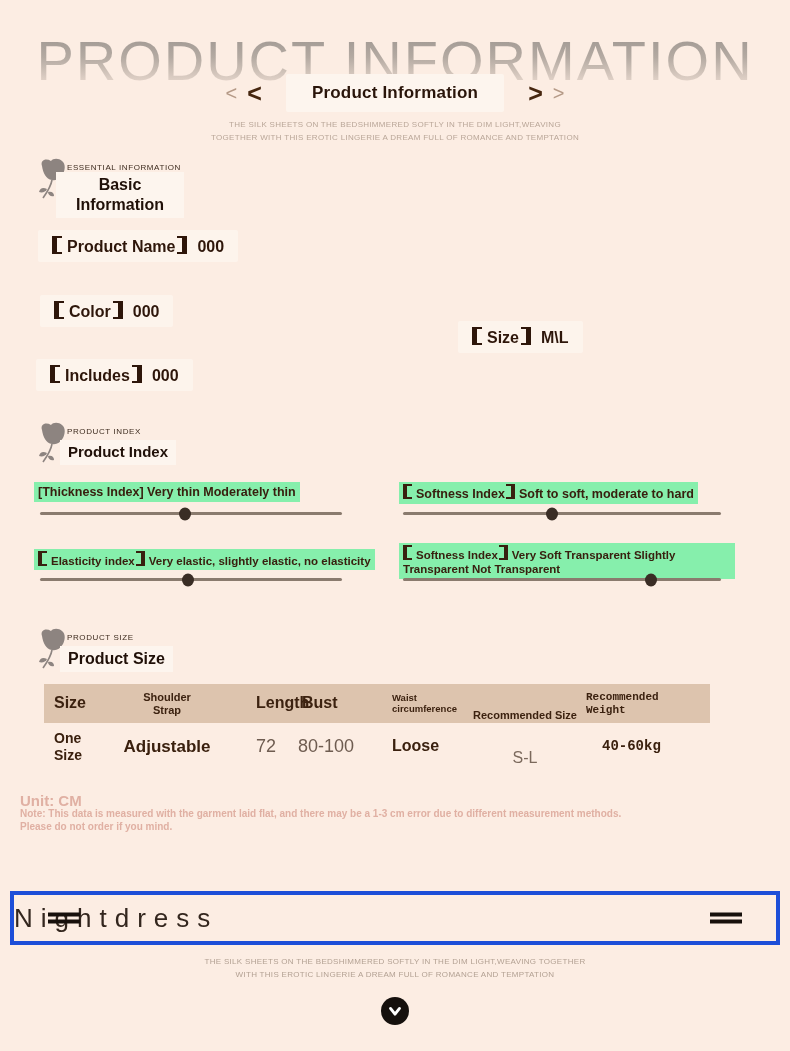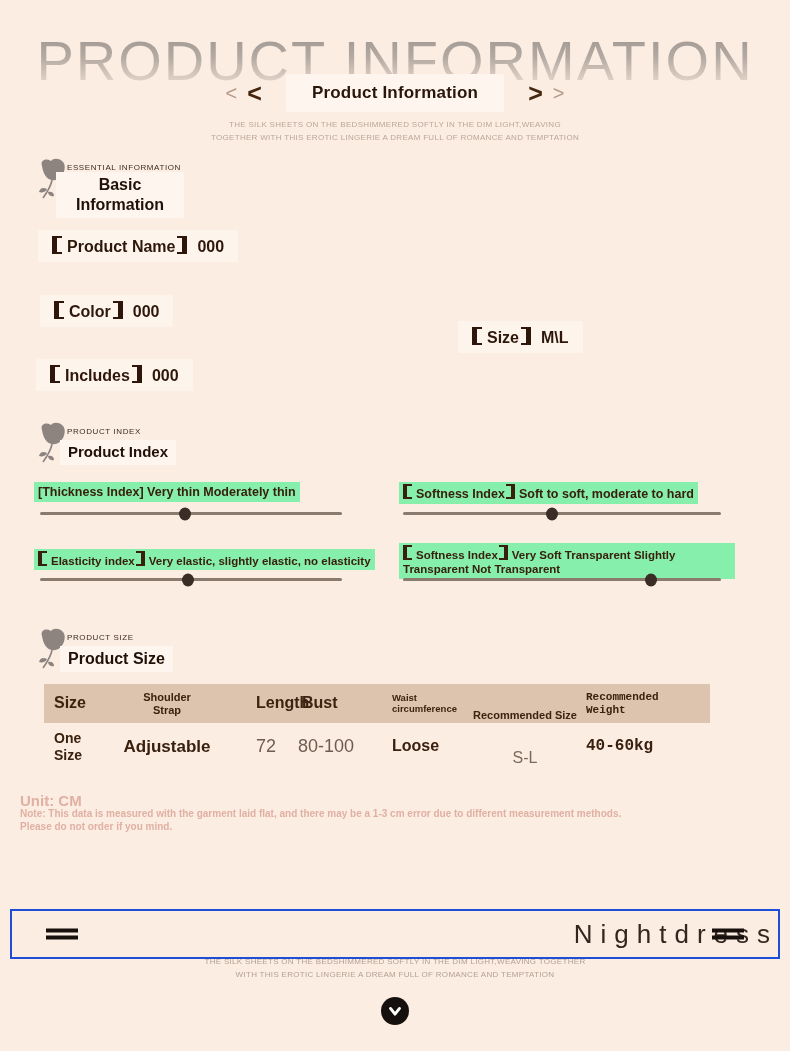--- a/index.html
+++ b/index.html
@@ -65,22 +65,22 @@
   .trow.body .c2{font-weight:300;color:#6e5c50;font-size:18px;}
   .trow.body .c3{font-weight:300;color:#6e5c50;font-size:18px;padding-left:10px;}
   .trow.body .c4{font-size:16px;}
   .trow.body .c5{font-weight:300;color:#7b695c;font-size:16px;}
   .trow.body .c6{font-size:15px;}
 
   .unit-line{position:absolute;left:20px;top:792px;color:#e0b0a3;font-weight:700;font-size:15px;}
   .note-line{position:absolute;left:20px;top:808px;width:625px;color:#e0b0a3;font-weight:700;font-size:10px;line-height:1.25;}
 
   
-  .banner{position:absolute;left:10px;top:891px;right:10px;height:46px;border:2px solid #1d4ed8;
-    display:flex;align-items:center;justify-content:flex-end;background:transparent;margin-top:18px;}
+  .banner{position:absolute;left:10px;top:891px;right:10px;height:46px;border:4px solid #1d4ed8;
+    display:flex;align-items:center;justify-content:flex-start;background:transparent;}
   .dbar{position:absolute;top:50%;transform:translateY(-50%);width:32px;}
   .dbar span{display:block;height:4px;background:#17100c;margin:3px 0;}
   .dbar.left{left:34px;}
   .dbar.right{right:34px;}
   .banner-title{font-size:26px;font-weight:300;letter-spacing:8px;color:#33261e;}
 
   .down-btn{position:absolute;left:50%;top:997px;transform:translateX(-50%);
     width:28px;height:28px;border-radius:50%;background:#15100d;display:flex;align-items:center;justify-content:center;}
 </style>
 </head>
@@ -181,21 +181,21 @@
 Weight</div>
     </div>
     <div class="trow body">
       <div class="cell c0">One
 Size</div>
       <div class="cell c1" style="font-size:17px;">Adjustable</div>
       <div class="cell c2">72</div>
       <div class="cell c3">80-100</div>
       <div class="cell c4">Loose</div>
       <div class="cell c5">S-L</div>
-      <div class="cell c6" style="font-size:16px;font-weight:700;">40-60kg</div>
+      <div class="cell c6" style="font-size:14px;font-weight:700;margin-left:16px;">40-60kg</div>
     </div>
   </div>
 
   <div class="unit-line">Unit: CM</div>
   <div class="note-line">Note: This data is measured with the garment laid flat, and there may be a 1-3 cm error due to different measurement methods. Please do not order if you mind.</div>
 
   <div class="banner">
     <div class="dbar left">
         <span></span>
         <span></span>

